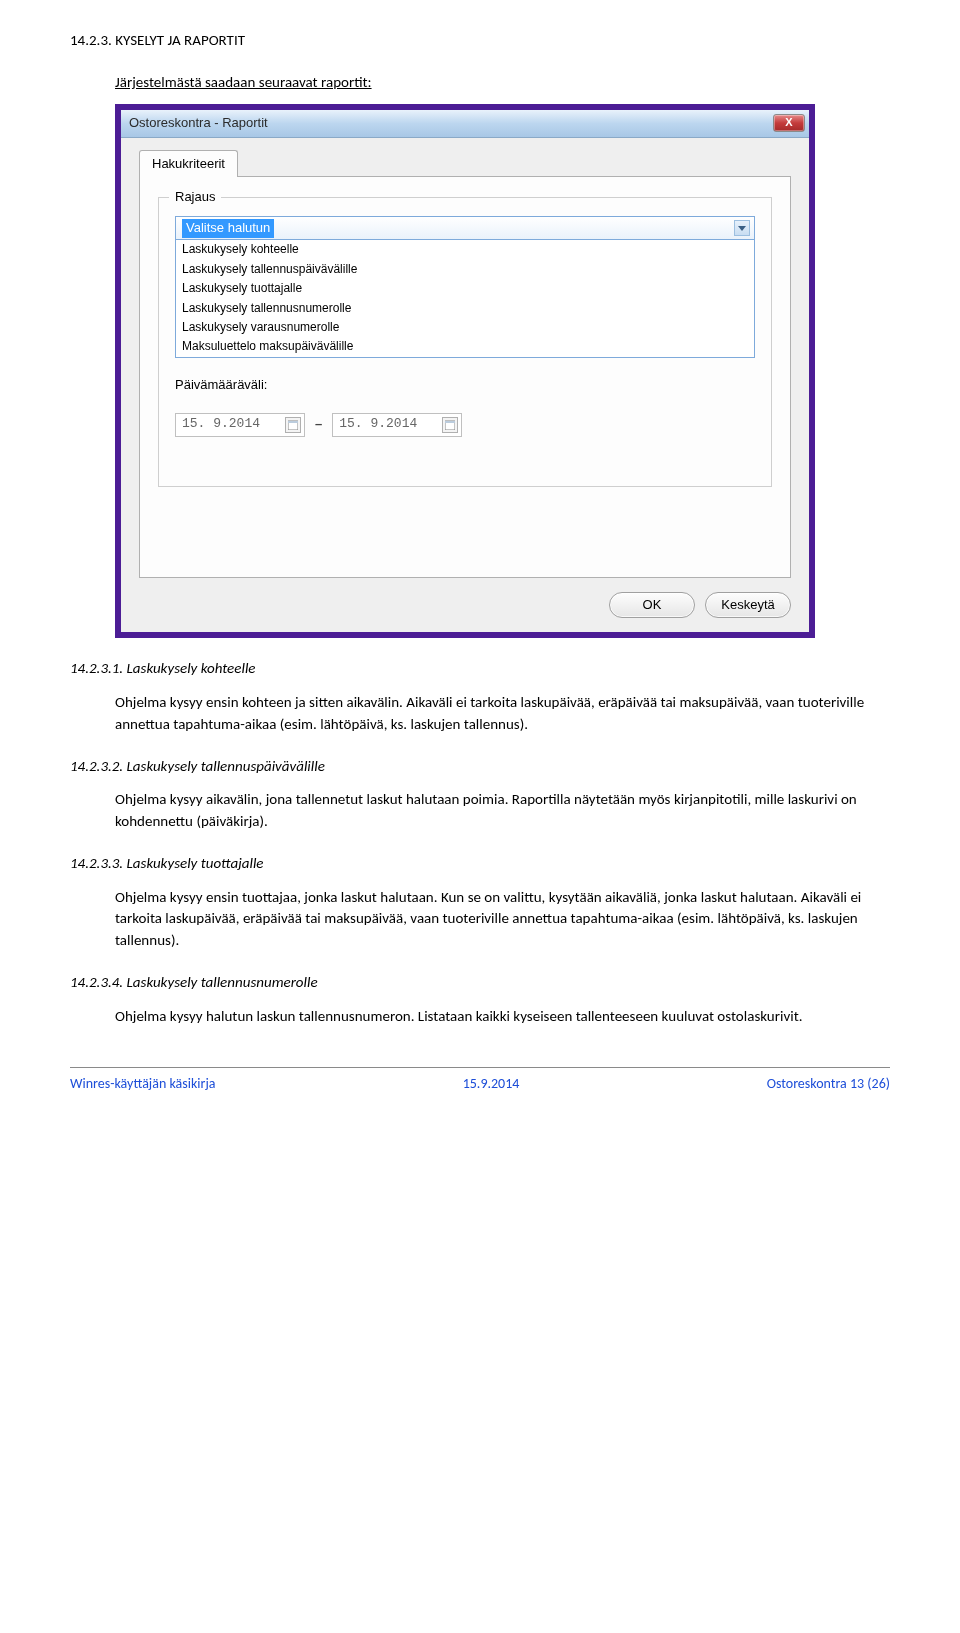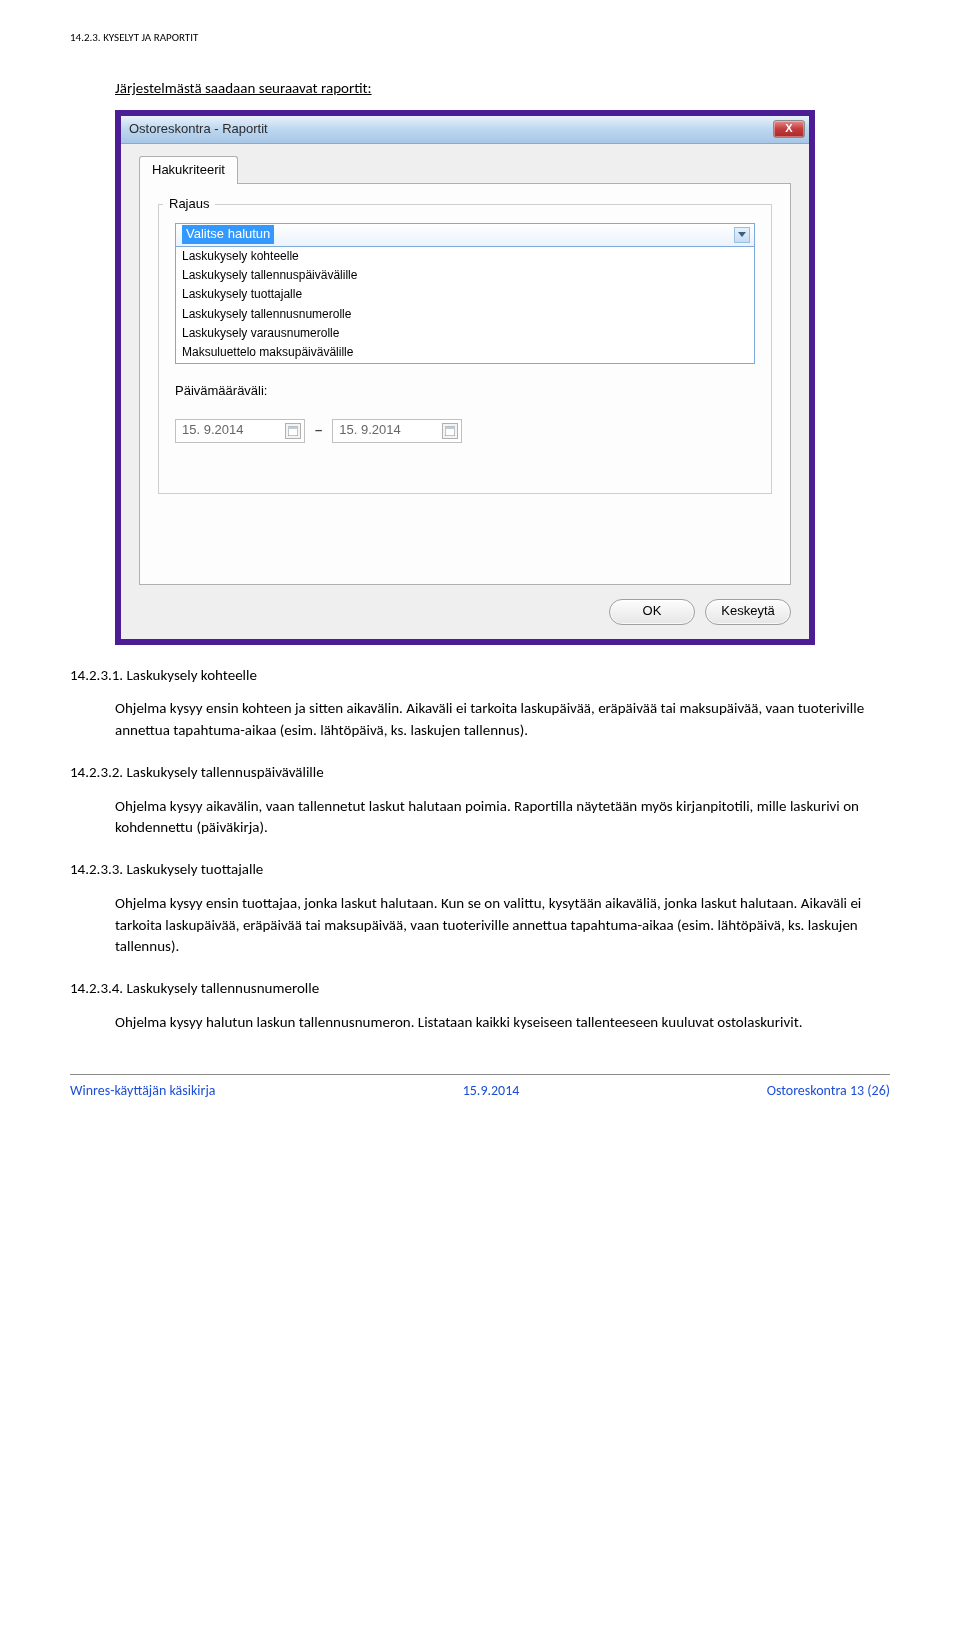--- a/index.html
+++ b/index.html
@@ -5,23 +5,23 @@
   * { box-sizing: border-box; margin: 0; padding: 0; }
   body {
     font-family: Calibri, "Segoe UI", Arial, sans-serif;
     background: #fff;
     color: #000;
     width: 960px;
     padding: 30px 70px 40px 70px;
     font-size: 15px;
     line-height: 1.45;
   }
-  .heading-1 { font-size: 11px; margin-bottom: 32px; }
+  .heading-1 { font-size: 15px; margin-bottom: 20px; }
   .intro-text { margin: 0 0 10px 45px; text-decoration: underline; }
-  .subheading { margin: 20px 0 12px 0; }
+  .subheading { font-style: italic; margin: 20px 0 12px 0; }
   .body-indent { margin-left: 45px; margin-bottom: 14px; }
 
   
   .dialog {
     width: 700px;
     margin: 6px 0 20px 45px;
     border: 6px solid #4c1d95;
     background: #efefef;
     font-family: "Segoe UI", Tahoma, sans-serif;
     color: #000;
@@ -69,21 +69,21 @@
     margin-top: -1px;
   }
   .fieldset {
     border: 1px solid #cfcfcf;
     padding: 18px 16px 24px 16px;
     position: relative;
     height: 290px;
   }
   .legend {
     position: absolute;
-    top: -10px; left: 4px;
+    top: -10px; left: 10px;
     background: #fdfdfd;
     padding: 0 6px;
     font-size: 13px;
     color: #000;
   }
   .combo-wrap { position: relative; }
   .combo-selected {
     display: flex;
     align-items: center;
     justify-content: space-between;
@@ -125,20 +125,21 @@
     display: flex;
     align-items: center;
     justify-content: space-between;
     width: 130px;
     height: 24px;
     border: 1px solid #c0c0c0;
     background: #fff;
     padding: 0 3px 0 6px;
     font-size: 13px;
     color: #666;
+    font-family: Liberation Mono, monospace;
   }
   .cal-icon {
     width: 16px; height: 16px;
     border: 1px solid #b0b0b0;
     display: flex; align-items: center; justify-content: center;
     background: #f4f4f4;
   }
   .dash { color: #444; font-weight: bold; padding: 0 2px; }
 
   .btn-row {
@@ -242,21 +243,21 @@
       <div class="btn">OK</div>
       <div class="btn">Keskeytä</div>
     </div>
   </div>
 </div>
 
 <p class="subheading">14.2.3.1. Laskukysely kohteelle</p>
 <p class="body-indent">Ohjelma kysyy ensin kohteen ja sitten aikavälin. Aikaväli ei tarkoita laskupäivää, eräpäivää tai maksupäivää, vaan tuoteriville annettua tapahtuma-aikaa (esim. lähtöpäivä, ks. laskujen tallennus).</p>
 
 <p class="subheading">14.2.3.2. Laskukysely tallennuspäivävälille</p>
-<p class="body-indent">Ohjelma kysyy aikavälin, vaan tallennetut laskut halutaan poimia. Raportilla näytetään myös kirjanpitotili, mille laskurivi on kohdennettu (päiväkirja).</p>
+<p class="body-indent">Ohjelma kysyy aikavälin, jona tallennetut laskut halutaan poimia. Raportilla näytetään myös kirjanpitotili, mille laskurivi on kohdennettu (päiväkirja).</p>
 
 <p class="subheading">14.2.3.3. Laskukysely tuottajalle</p>
 <p class="body-indent">Ohjelma kysyy ensin tuottajaa, jonka laskut halutaan. Kun se on valittu, kysytään aikaväliä, jonka laskut halutaan. Aikaväli ei tarkoita laskupäivää, eräpäivää tai maksupäivää, vaan tuoteriville annettua tapahtuma-aikaa (esim. lähtöpäivä, ks. laskujen tallennus).</p>
 
 <p class="subheading">14.2.3.4. Laskukysely tallennusnumerolle</p>
 <p class="body-indent">Ohjelma kysyy halutun laskun tallennusnumeron. Listataan kaikki kyseiseen tallenteeseen kuuluvat ostolaskurivit.</p>
 
 <div class="footer">
   <span>Winres-käyttäjän käsikirja</span>
   <span>15.9.2014</span>

